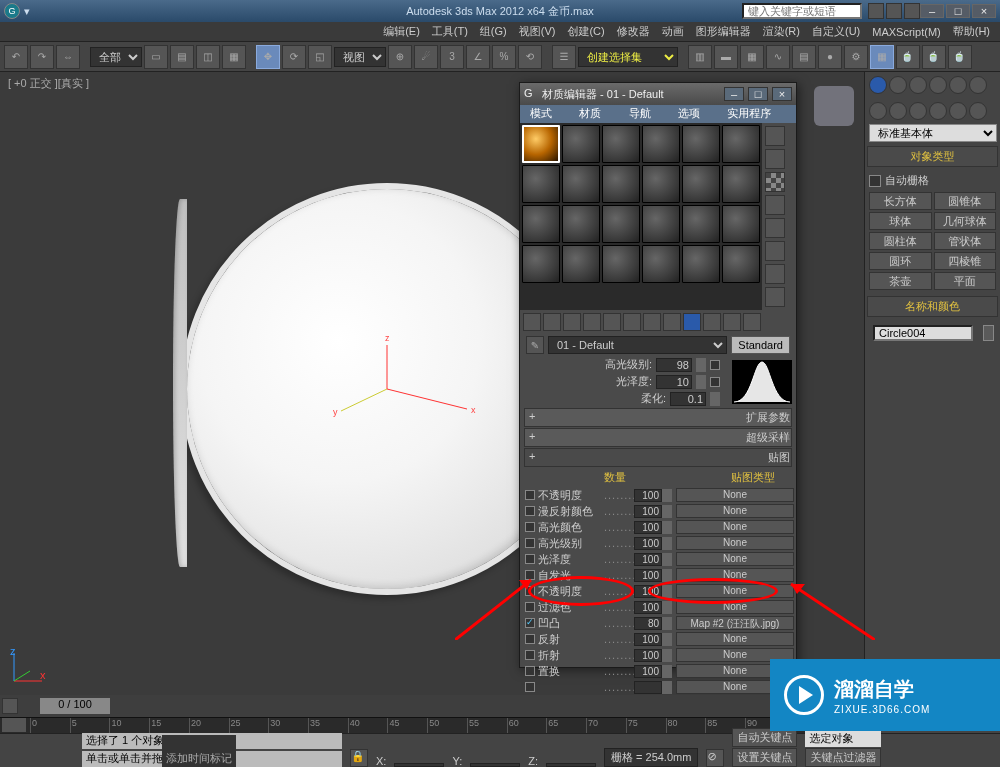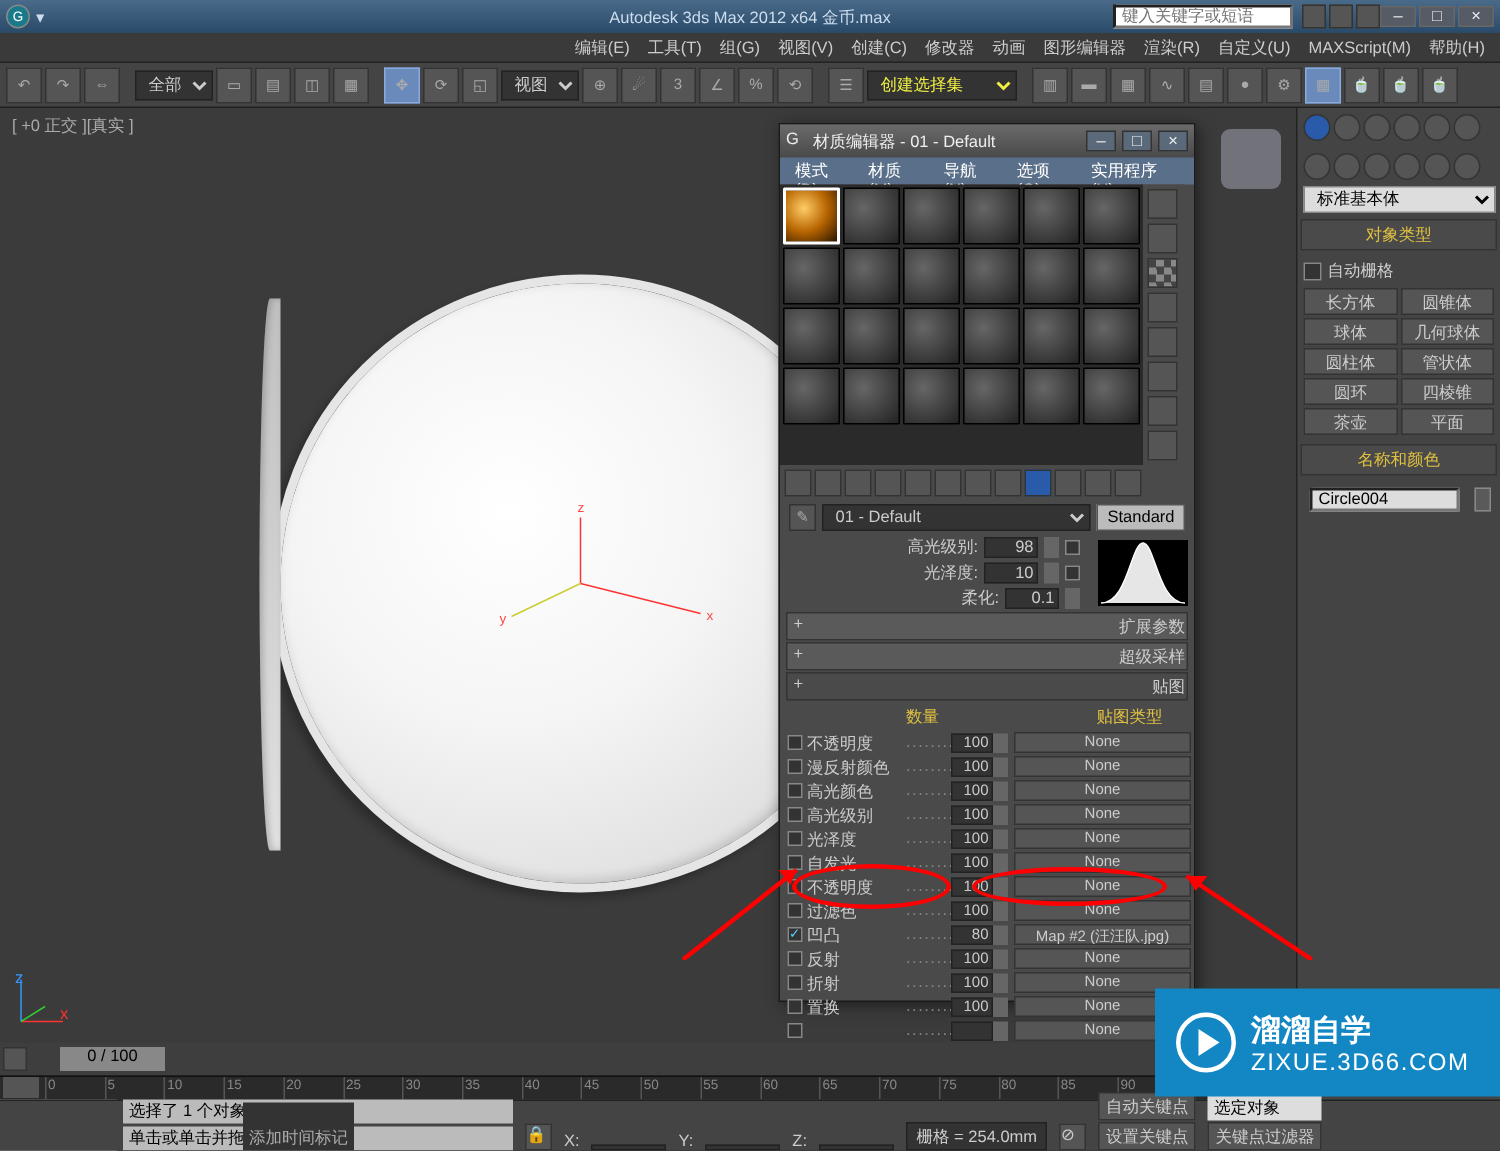--- a/index.html
+++ b/index.html
@@ -109,21 +109,21 @@
 .anno{position:absolute;pointer-events:none;}
 .anno.el1{left:528px;top:576px;width:106px;height:30px;border:3px solid #f00;border-radius:50%;}
 .anno.el2{left:648px;top:578px;width:130px;height:26px;border:3px solid #f00;border-radius:50%;}
 .anno.arrow-l{left:455px;top:560px;width:80px;height:80px;}
 .anno.arrow-r{left:785px;top:560px;width:90px;height:80px;}
 
 .watermark{position:absolute;right:0;bottom:36px;width:230px;height:72px;background:#1386c4;color:#fff;display:flex;align-items:center;gap:10px;padding:0 14px;}
 .watermark .play{width:40px;height:40px;border:3px solid #fff;border-radius:50%;display:flex;align-items:center;justify-content:center;}
 .watermark .play::after{content:"";border-left:14px solid #fff;border-top:9px solid transparent;border-bottom:9px solid transparent;margin-left:4px;}
 .watermark .txt b{font-size:20px;display:block;}
-.watermark .txt small{font-size:16px;letter-spacing:1px;}
+.watermark .txt small{font-size:10px;letter-spacing:1px;}
 </style>
 </head>
 <body>
 
 <div class="title-bar">
   <span class="app-icon">G</span>
   <span style="color:#cde;">▾</span>
   <span class="title-text">Autodesk 3ds Max  2012 x64   金币.max</span>
   <span class="title-gap"></span>
   <input class="search-box" placeholder="键入关键字或短语" style="">

